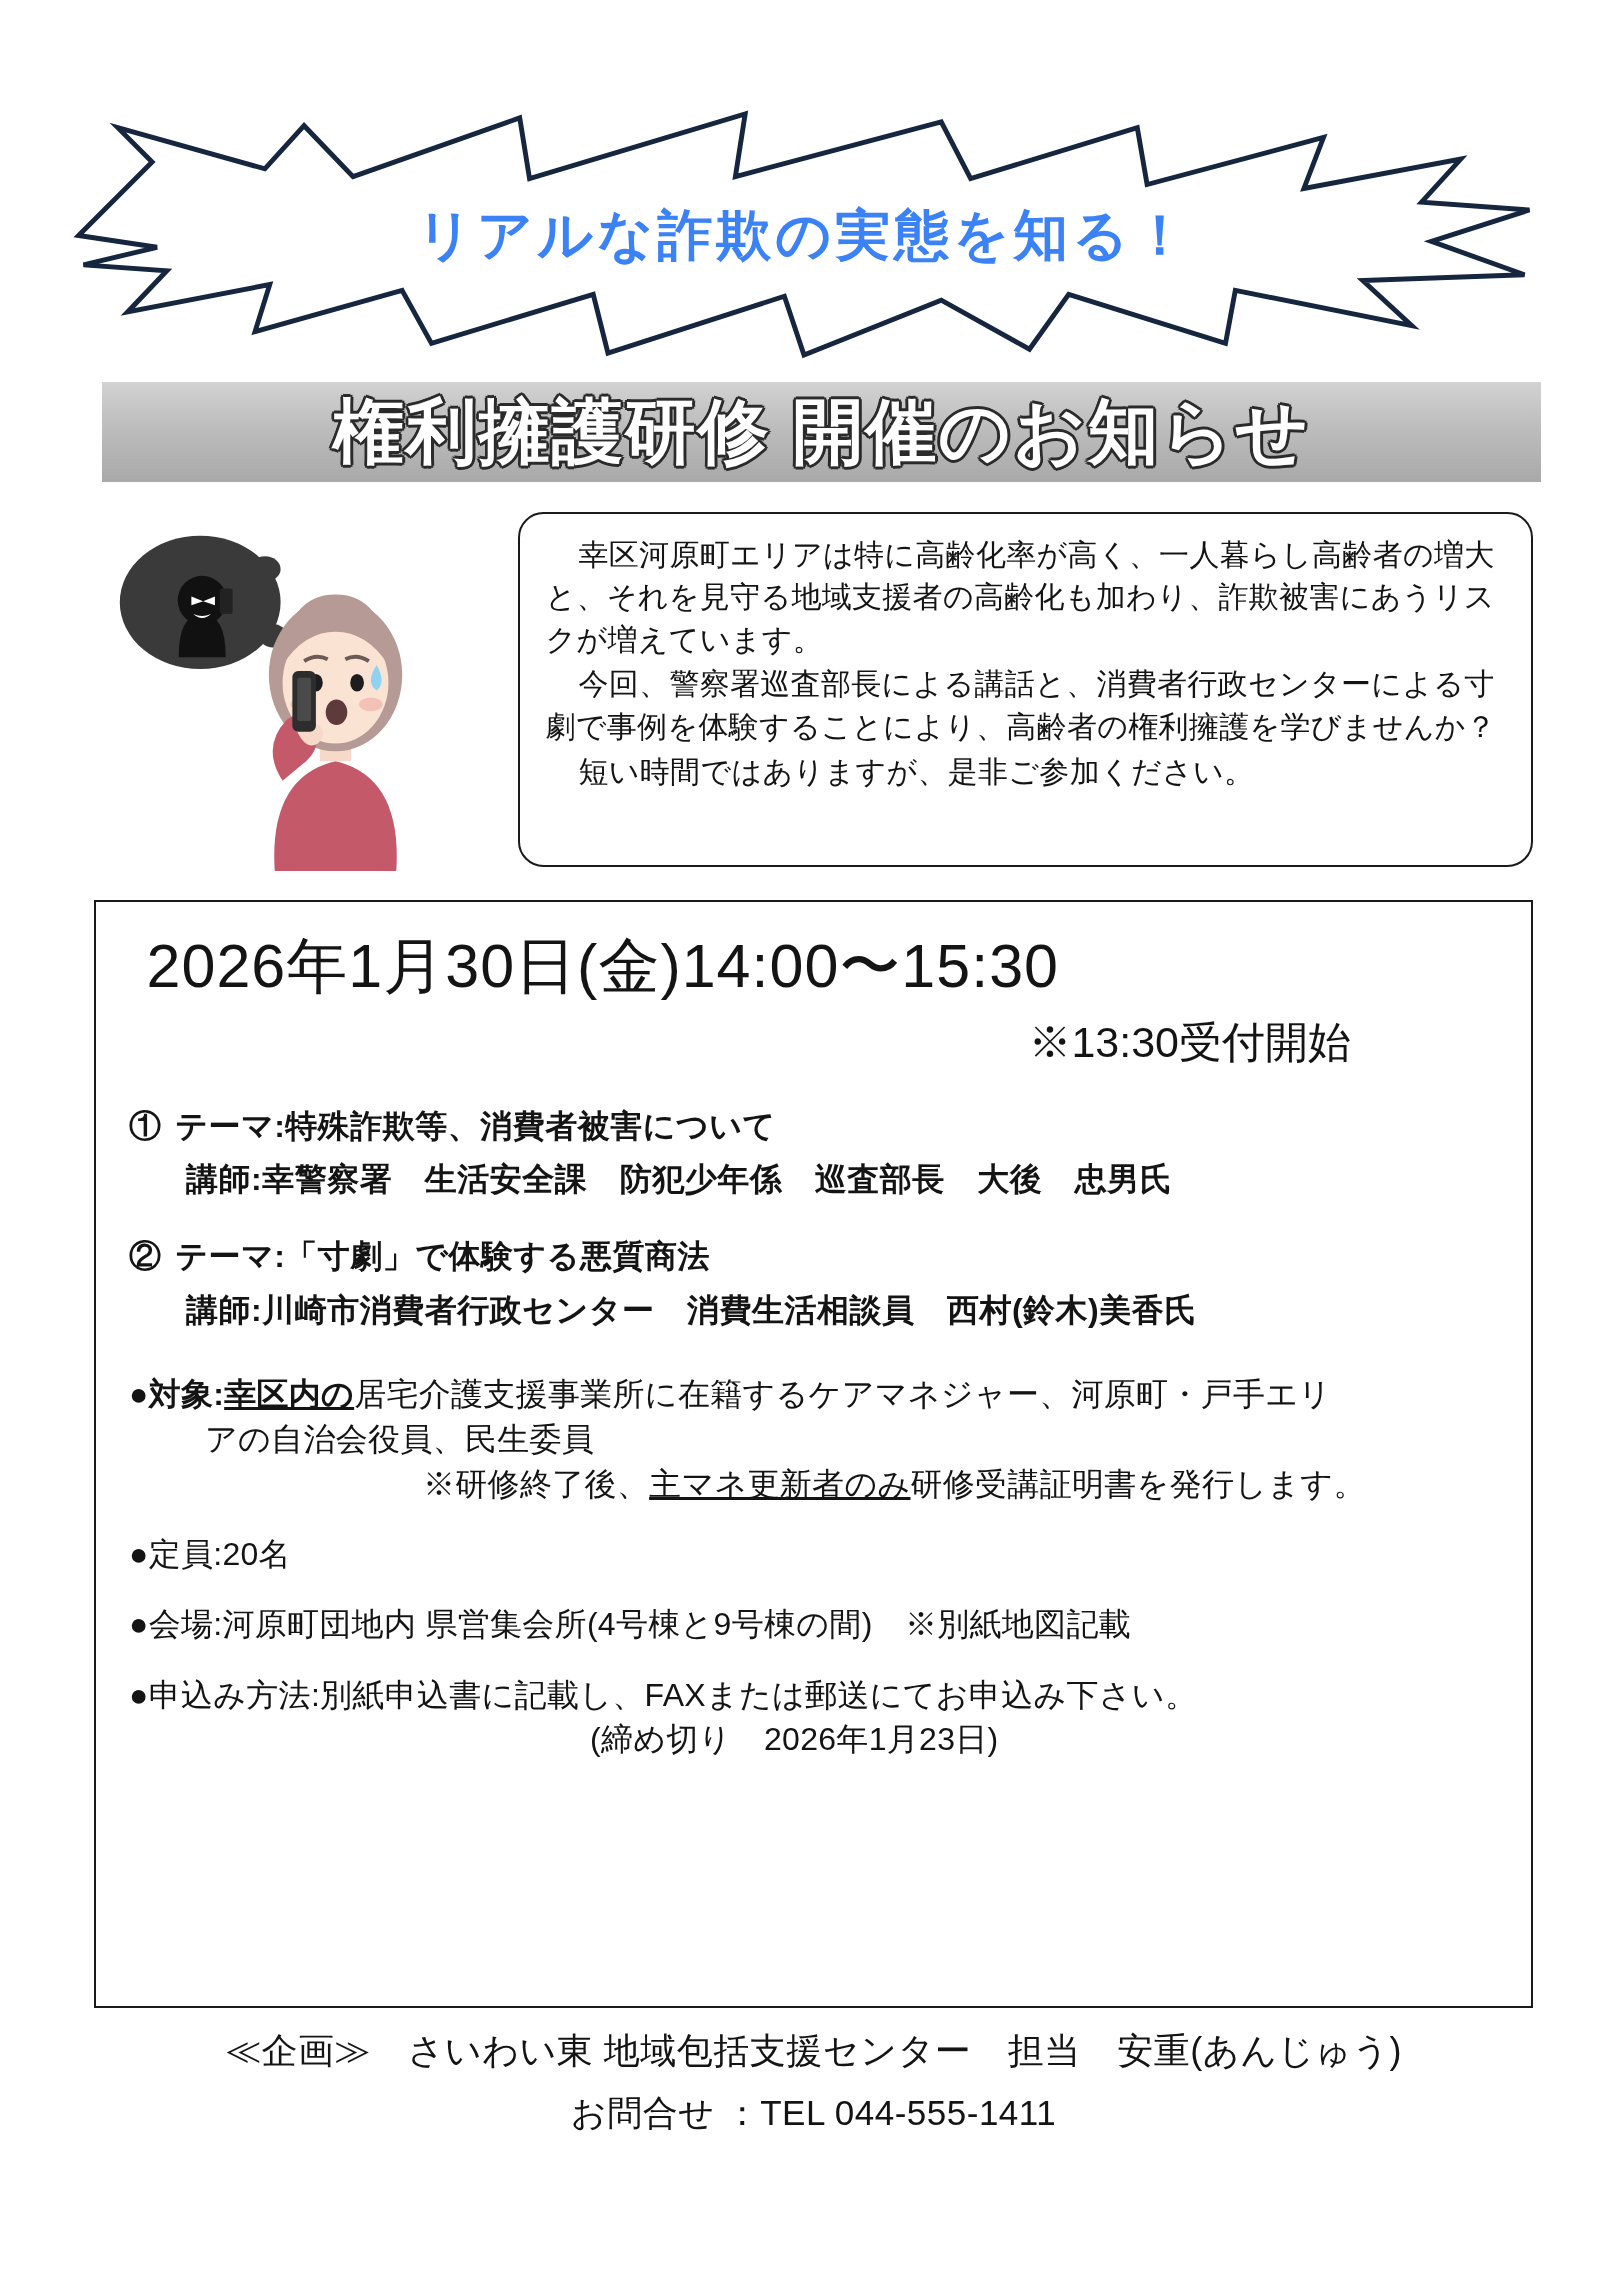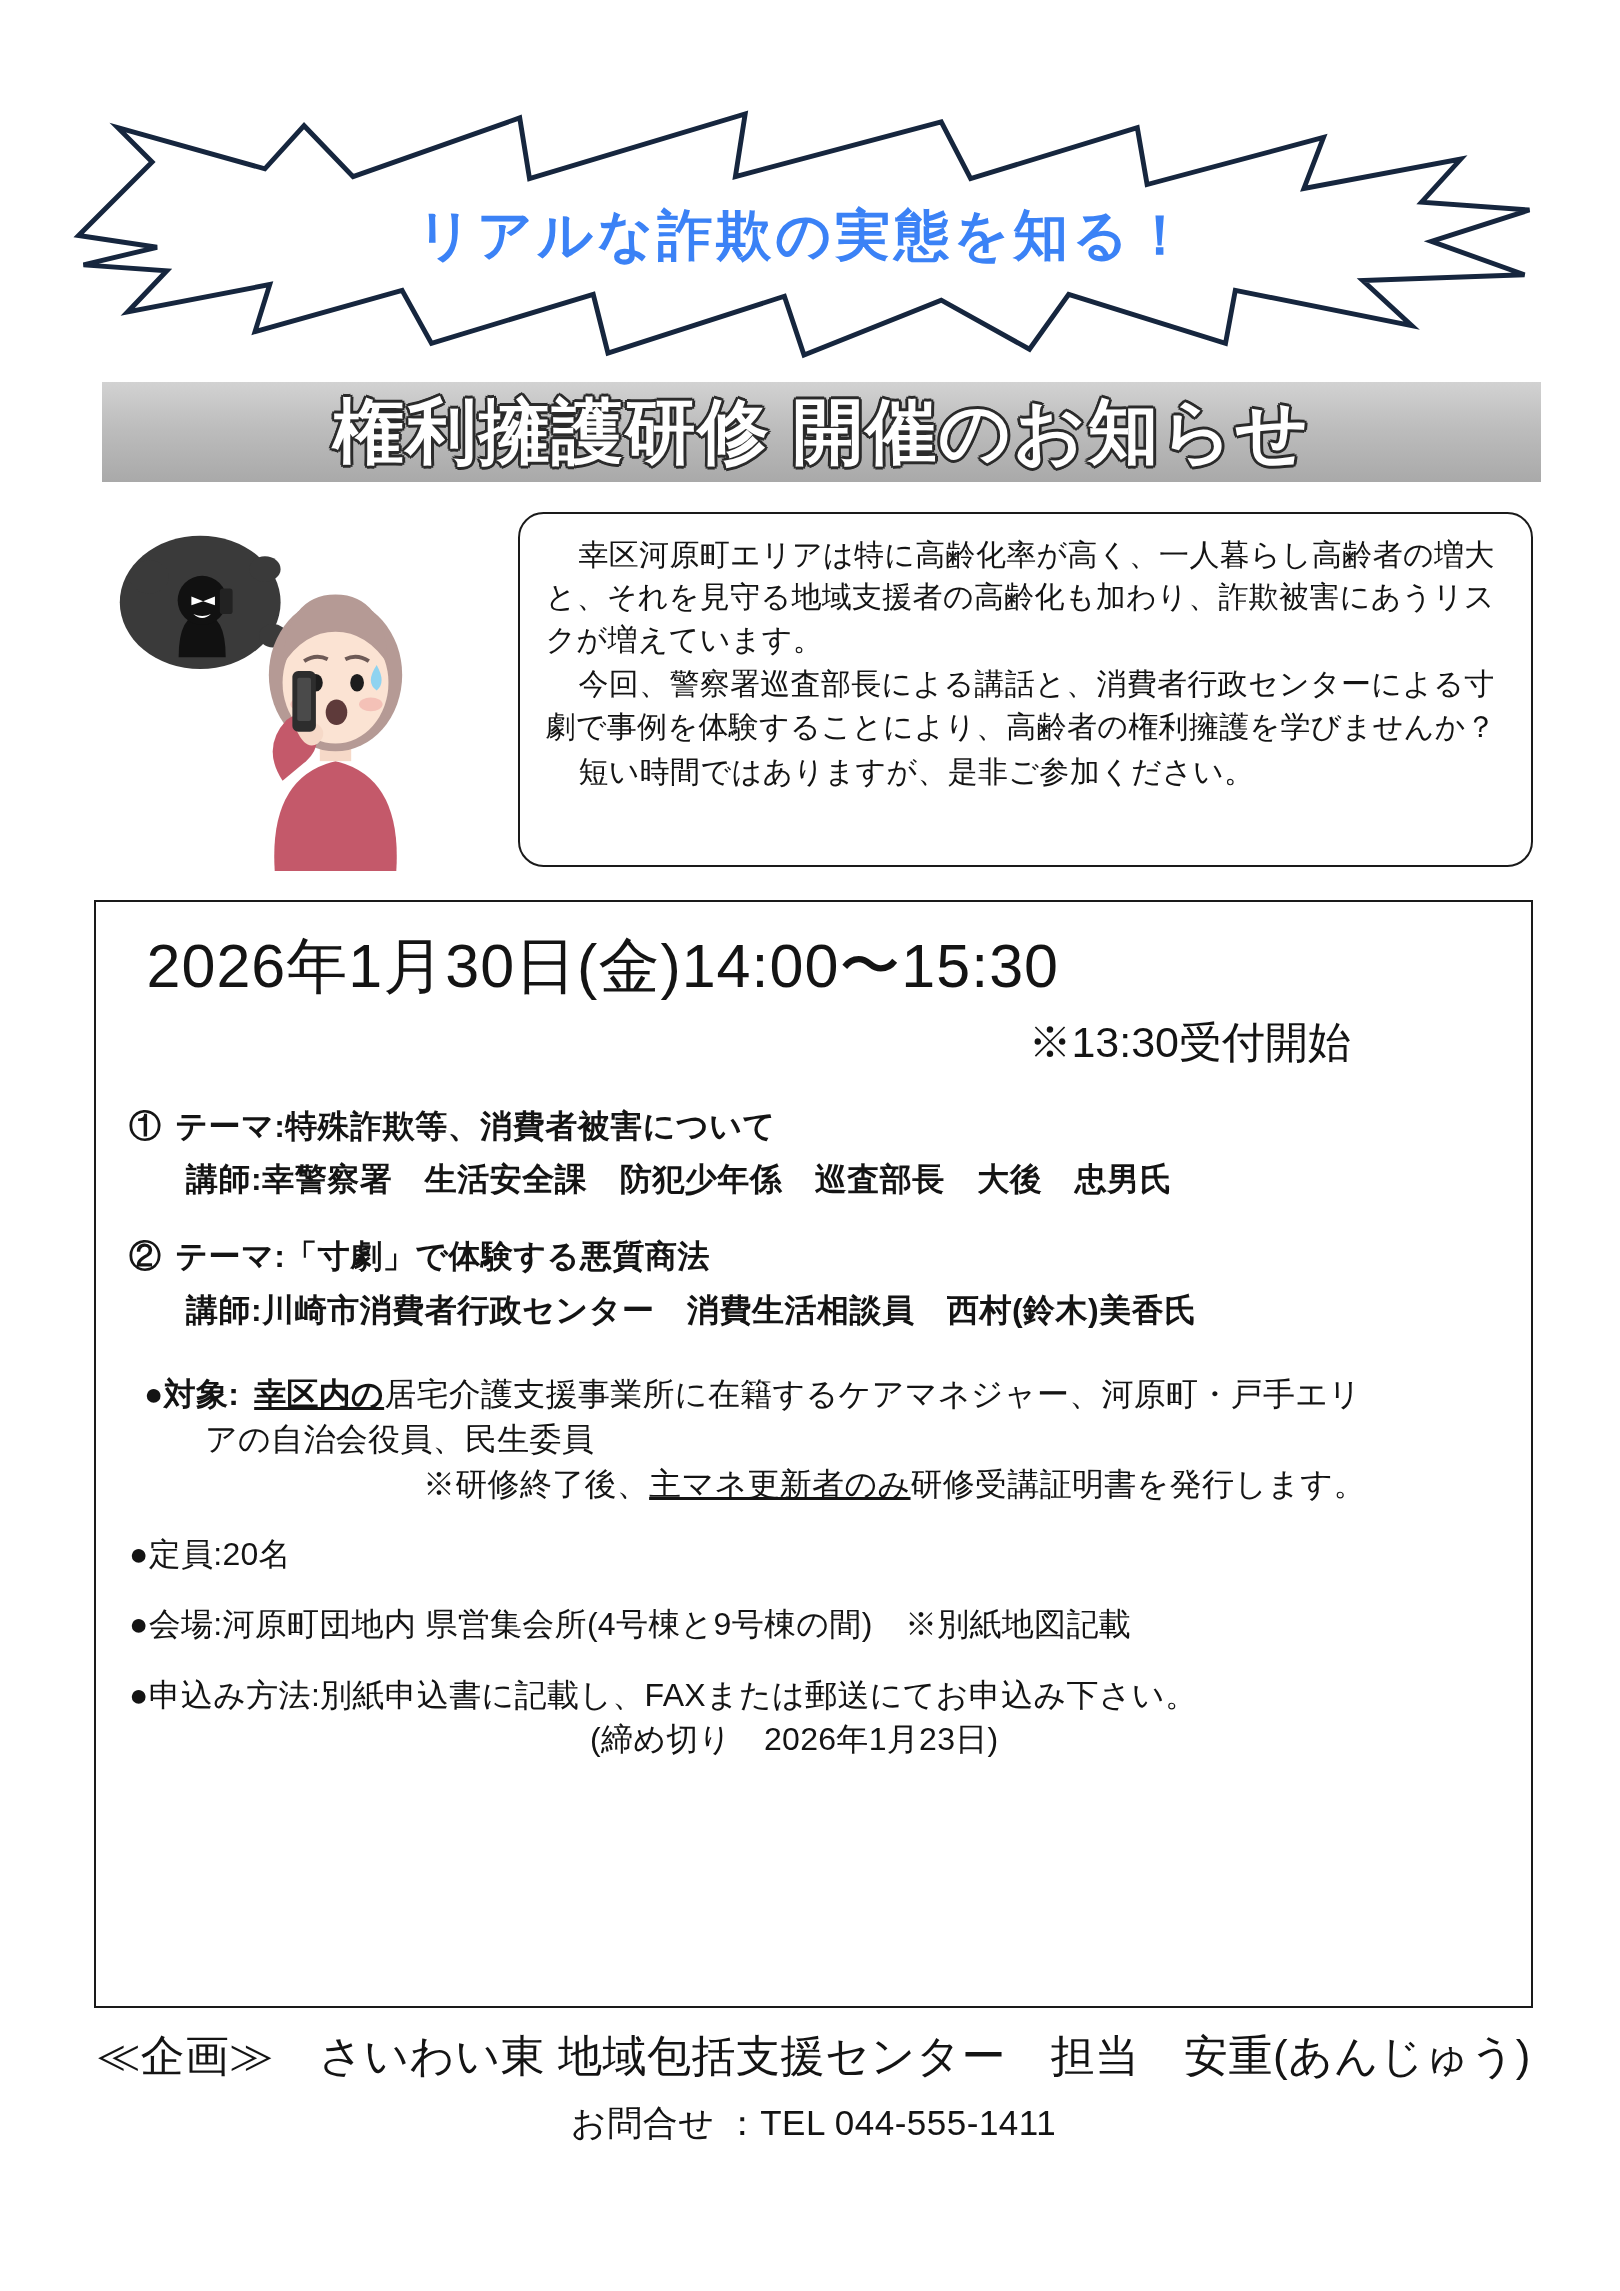--- a/index.html
+++ b/index.html
@@ -137,36 +137,36 @@
   .theme-line.lecturer { margin-left: 57px; margin-top: 9.8px; }
   .theme-block.second { margin-top: 33px; }
 
   .bullets { margin-top: 39px; }
   .bullet {
     font-size: 32px;
     letter-spacing: 0.3px;
     margin-bottom: 25.5px;
     line-height: 1.4;
   }
-  .bullet b { font-weight: bold; margin-left: 15px; }
+  .bullet b { font-weight: bold; }
   .u { text-decoration: underline; }
   .indent-1 { display:block; margin-left: 76px; }
   .indent-2 { display:block; margin-left: 294px; }
   .indent-3 { display:block; margin-left: 461px; }
 
   
   .footer {
     position: absolute;
     left: 94px;
     top: 2027px;
     width: 1439px;
     text-align: center;
   }
   .footer-line1 {
-    font-size: 44px;
+    font-size: 36px;
     letter-spacing: 0.5px;
     white-space: nowrap;
   }
   .footer-line2 {
     font-size: 35px;
     letter-spacing: 0.5px;
     margin-top: 13.7px;
     white-space: nowrap;
   }
 </style>

